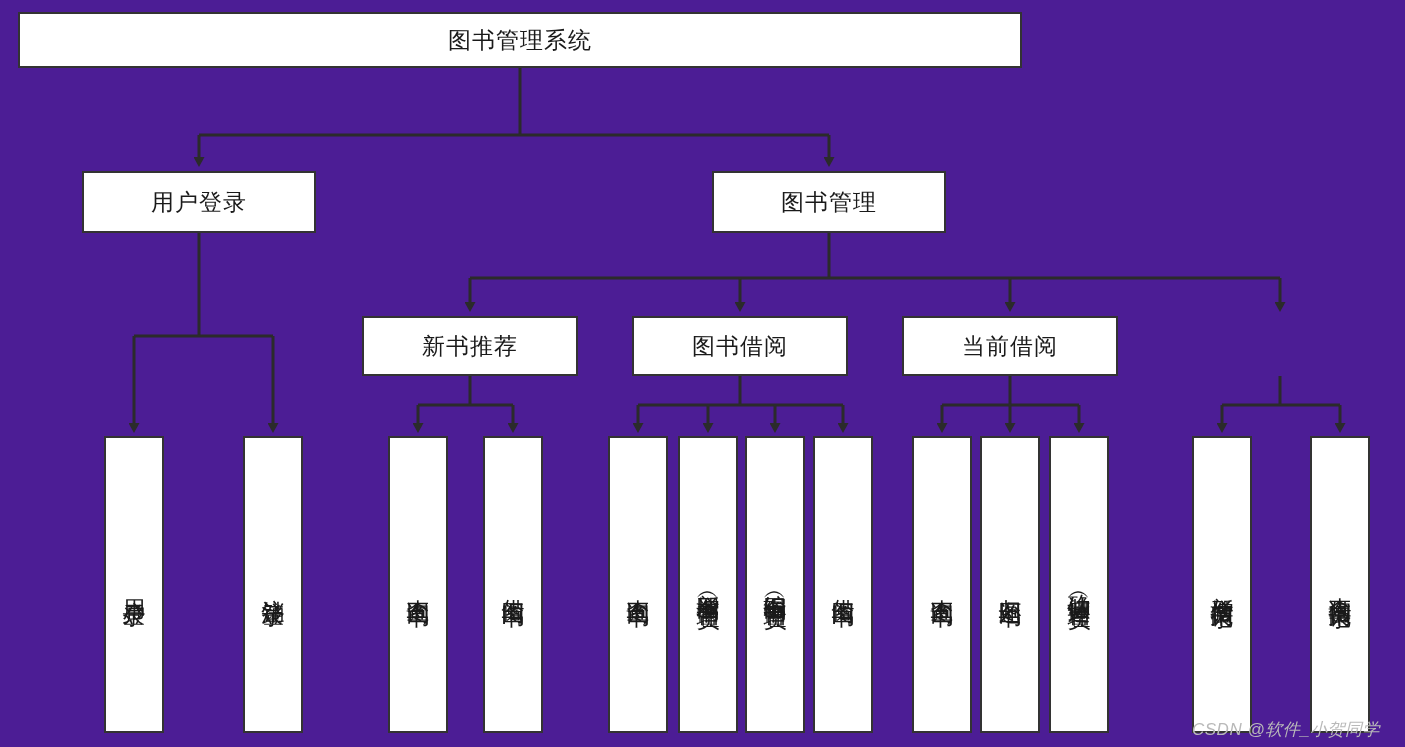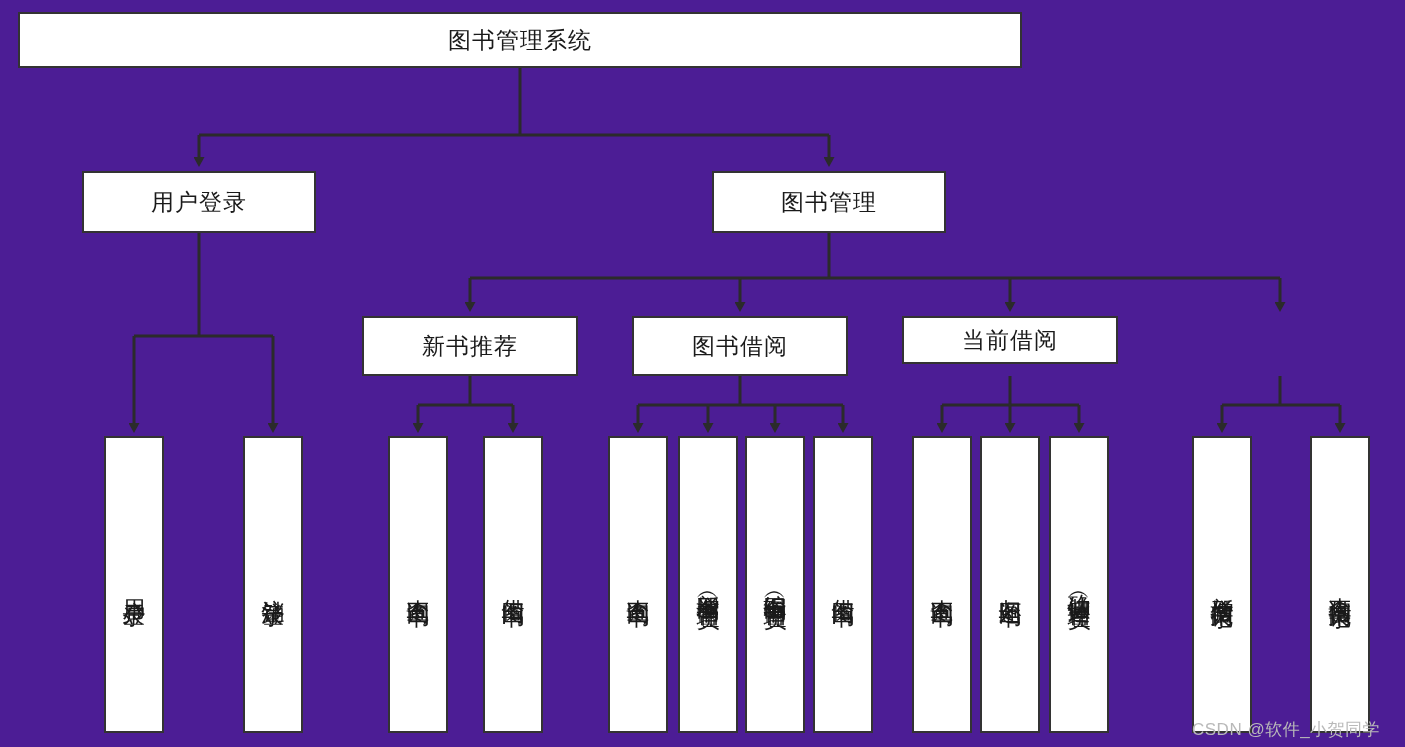--- a/index.html
+++ b/index.html
@@ -52,20 +52,21 @@
   }
   .node .htext {
     white-space: nowrap;
   }
   .watermark {
     position: absolute;
     font-size: 17px;
     color: #b9b9b9;
     white-space: nowrap;
     letter-spacing: 0.5px;
+    font-style: italic;
   }
 </style>
 </head>
 <body>
 
 <div id="canvas">
 
   <svg id="wires" viewBox="0 0 1405 747">
     <defs>
       <marker id="arrow" markerWidth="10" markerHeight="11" refX="1" refY="5.5" orient="auto" markerUnits="userSpaceOnUse">
@@ -126,21 +127,21 @@
   <div class="node h" style="left:712px; top:171px; width:234px; height:62px;font-family:Liberation Serif, serif;">
     <span class="htext">图书管理</span>
   </div>
 
   <div class="node h" style="left:632px; top:316px; width:216px; height:60px;">
     <span class="htext">图书借阅</span>
   </div>
   <div class="node h" style="left:362px; top:316px; width:216px; height:60px;">
     <span class="htext">新书推荐</span>
   </div>
-  <div class="node h" style="left:902px; top:316px; width:216px; height:48px;">
+  <div class="node h" style="left:902px; top:316px; width:216px; height:60px;">
     <span class="htext">当前借阅</span>
   </div>
 
   <div class="node v" style="left:104px; top:436px; width:60px; height:297px;">
     <span class="vtext">用户登录</span>
   </div>
   <div class="node v" style="left:243px; top:436px; width:60px; height:297px;">
     <span class="vtext">注销登录</span>
   </div>
 

